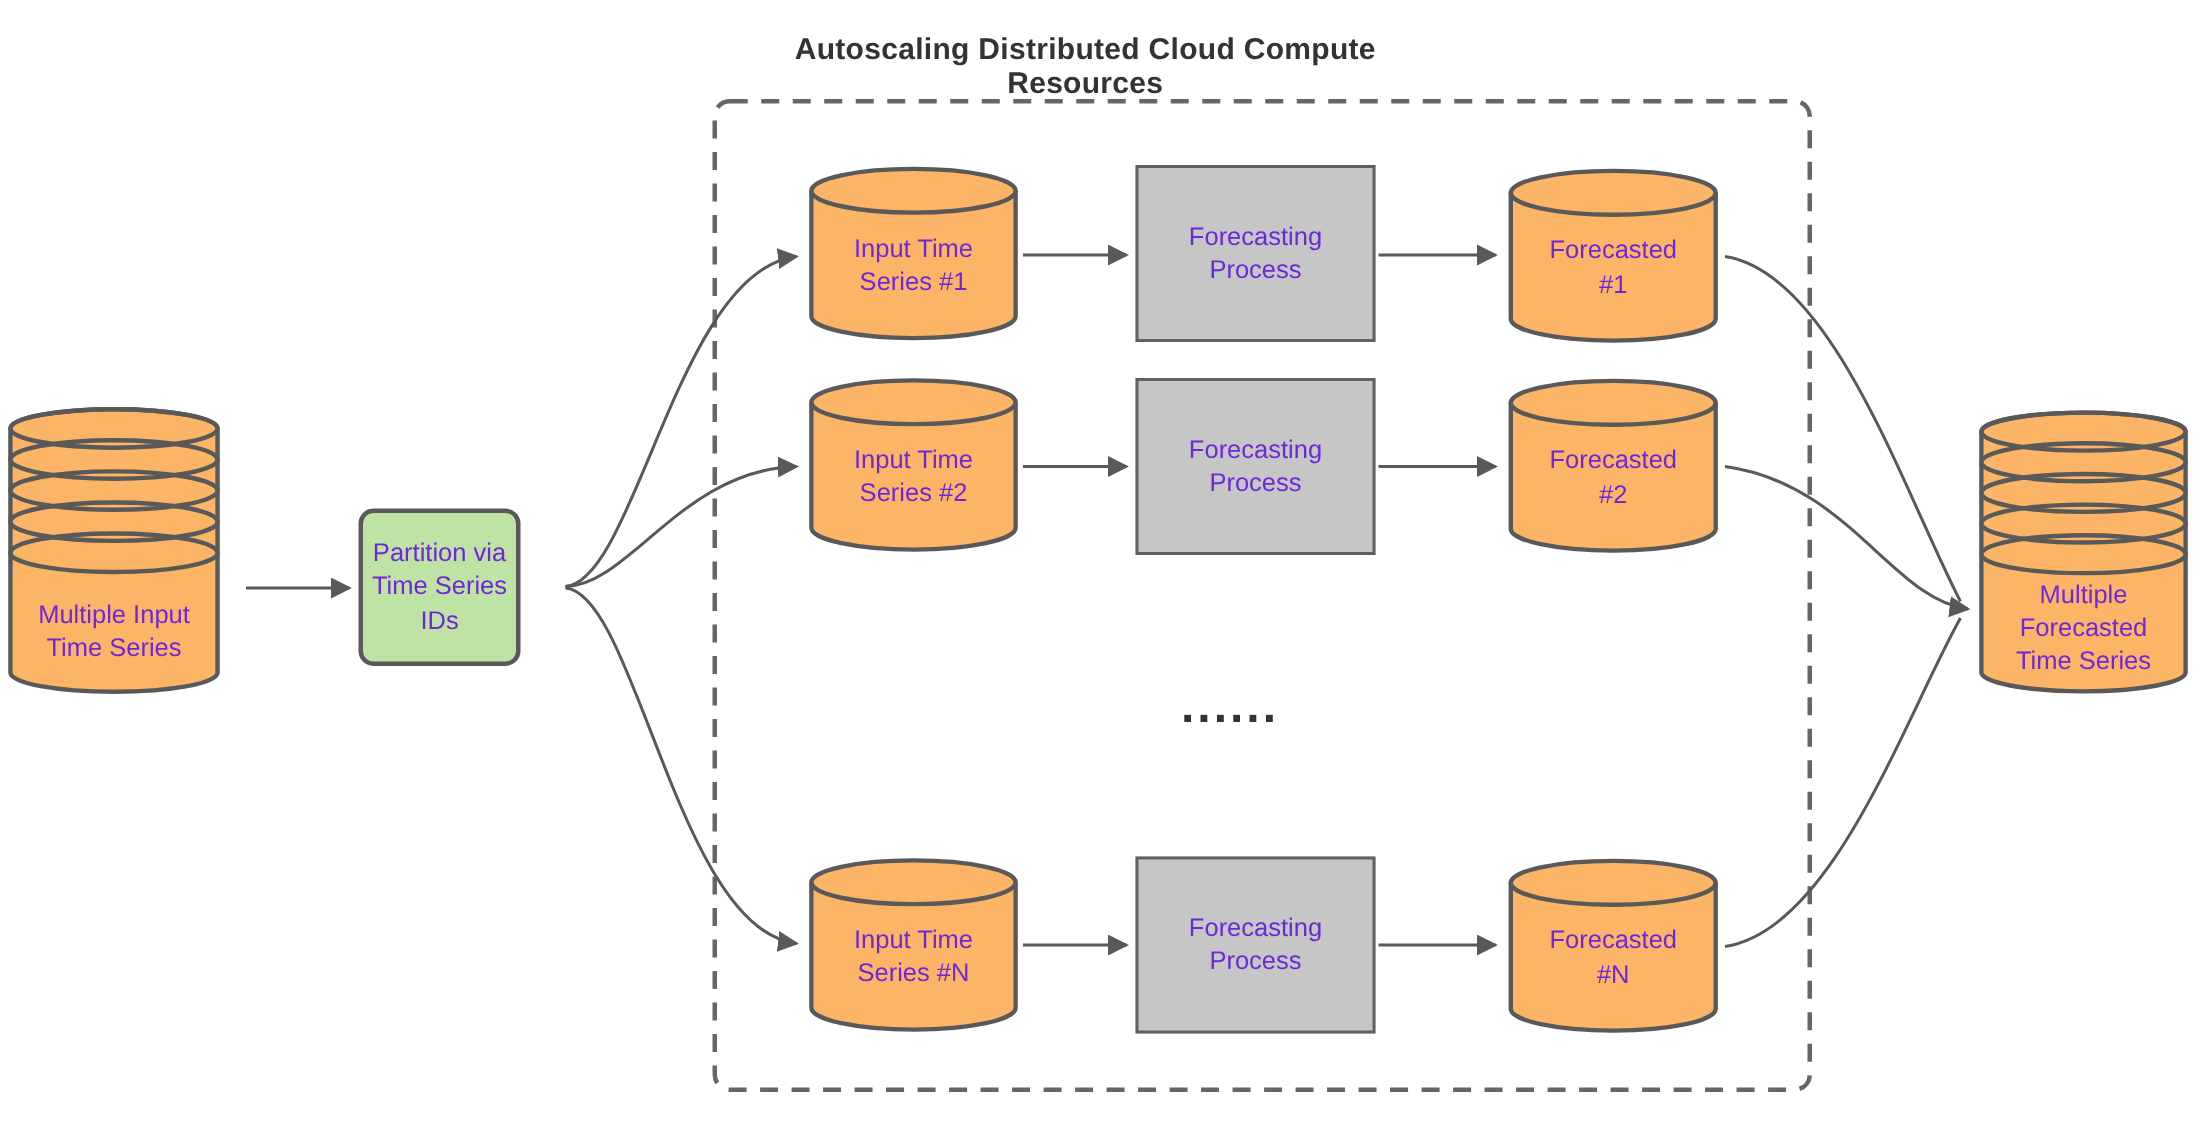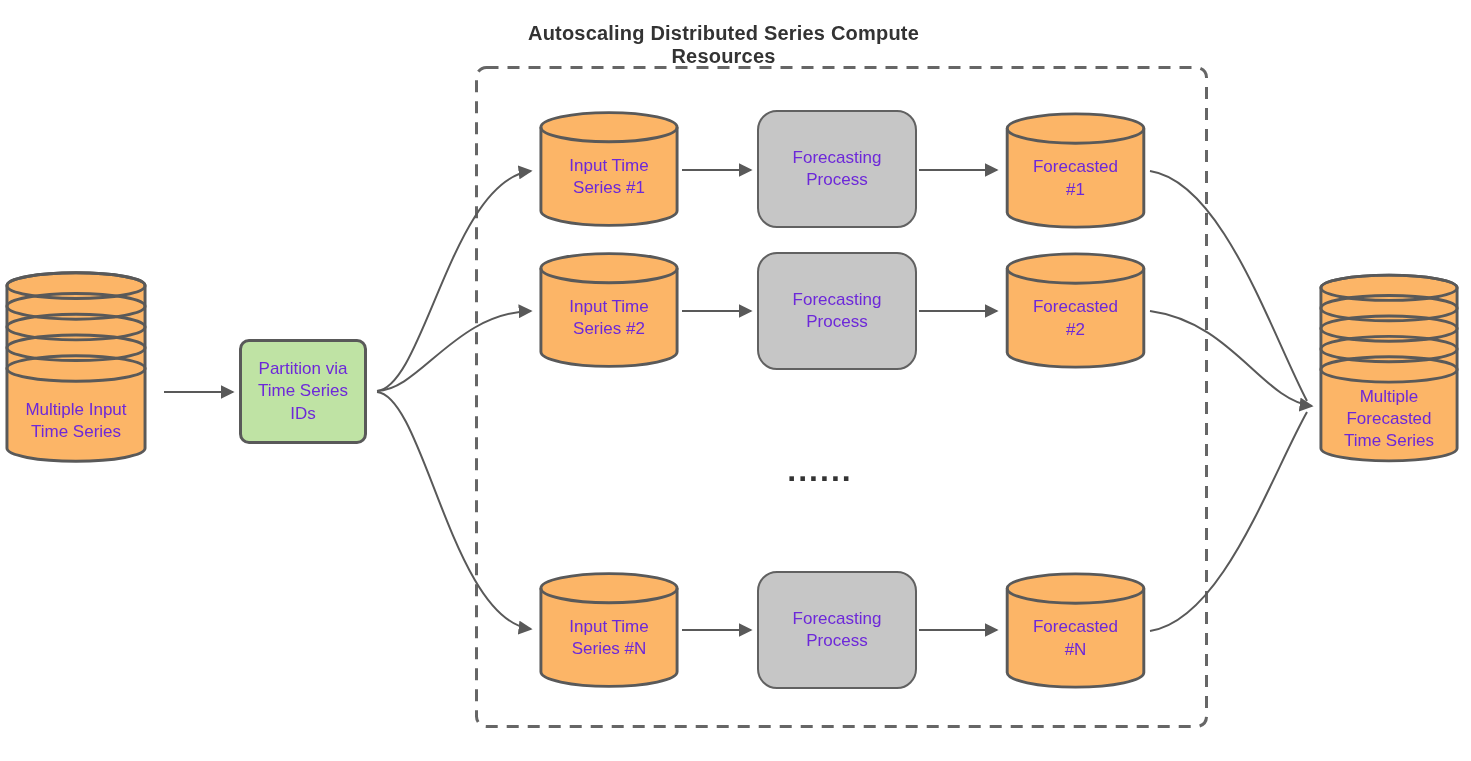--- a/index.html
+++ b/index.html
@@ -25,21 +25,21 @@
     font-size:17px;line-height:1.3;color:#6d28d9;
   }
   .lbl.pad-top{padding-top:16px;}
   .lbl.pad-bottom{align-items:flex-end;padding-bottom:22px;}
   .box-green{
     position:absolute;box-sizing:border-box;
     background:#bfe3a4;border:3px solid #595959;border-radius:10px;
   }
   .box-gray{
     position:absolute;box-sizing:border-box;
-    background:#c6c6c6;border:2.5px solid #616161;border-radius:20px;
+    background:#c6c6c6;border:2.5px solid #616161;border-radius:0;
   }
   .ellipsis{
     position:absolute;left:765px;top:452px;width:110px;height:38px;
     text-align:center;font-size:32px;font-weight:bold;color:#333333;
     letter-spacing:2px;line-height:36px;
   }
 </style>
 </head>
 <body>
 
@@ -82,31 +82,31 @@
     <path d="M682 311 L751 311" fill="none" stroke="#595959" stroke-width="2" marker-end="url(#arr)"></path>
     <path d="M919 311 L997 311" fill="none" stroke="#595959" stroke-width="2" marker-end="url(#arr)"></path>
     <path d="M682 630 L751 630" fill="none" stroke="#595959" stroke-width="2" marker-end="url(#arr)"></path>
     <path d="M919 630 L997 630" fill="none" stroke="#595959" stroke-width="2" marker-end="url(#arr)"></path>
 
     <path d="M1150 171 C1222 182 1270 330 1307 401" fill="none" stroke="#595959" stroke-width="2"></path>
     <path d="M1150 311 C1232 322 1262 400 1312 406" fill="none" stroke="#595959" stroke-width="2" marker-end="url(#arr)"></path>
     <path d="M1150 631 C1222 620 1270 478 1307 412" fill="none" stroke="#595959" stroke-width="2"></path>
   </svg>
 
-  <div class="title">Autoscaling Distributed Series Compute Resources</div>
+  <div class="title">Autoscaling Distributed Cloud Compute Resources</div>
 
   <div class="node" style="left:4px;top:269px;width:144px;height:196px">
     <svg class="shape" viewBox="0 0 146 197">
         <use href="#cyl-multi"></use>
       </svg>
     <div class="lbl pad-bottom">Multiple Input
 Time Series</div>
   </div>
 
-  <div class="box-green" style="left:239px;top:339px;width:128px;height:105px">
+  <div class="box-green" style="left:239px;top:339px;width:108px;height:105px">
     <div class="lbl">Partition via
 Time Series
 IDs</div>
   </div>
 
   <div class="node" style="left:538px;top:108px;width:142px;height:122px">
     <svg class="shape" viewBox="0 0 146 124">
         <use href="#cyl-small"></use>
       </svg>
     <div class="lbl pad-top">Input Time

